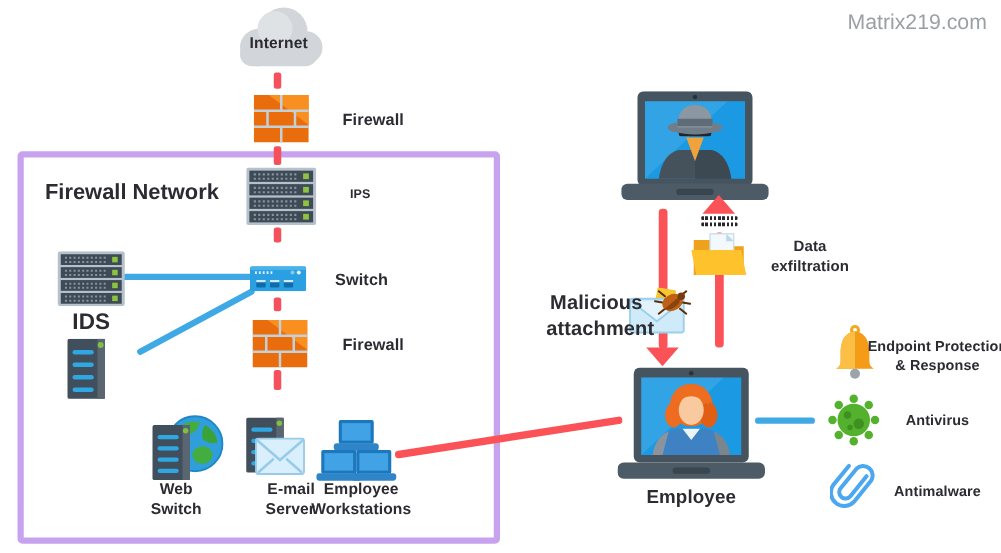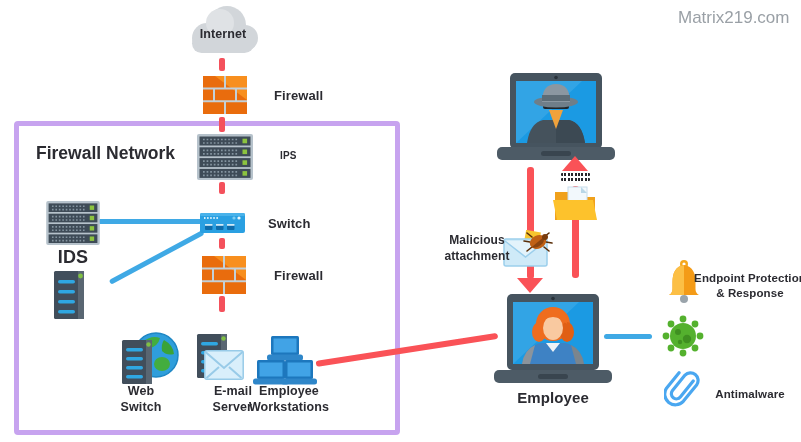--- a/index.html
+++ b/index.html
@@ -269,22 +269,24 @@
         <line x1="6" y1="-5" x2="11" y2="-9"></line>
           <line x1="8" y1="0" x2="14" y2="1"></line>
           <line x1="6" y1="5" x2="11" y2="9"></line>
       </g>
       <ellipse rx="8.5" ry="6.5" fill="#c06014" transform="rotate(-25)"></ellipse>
       <path d="M-8,2 a8.5,6.5 0 0 0 15,-4 z" fill="#8a4410" transform="rotate(-25)"></path>
       <circle cx="7" cy="-5" r="3" fill="#7a3c0c"></circle>
     </g>
   </svg>
 
-  <div class="lbl" style="left:437px; top:233px; width:80px; font-size:12px;">Malicious
+  <div class="lbl" style="left:437px; top:233px; width:80px; font-size:16px;">Malicious
 attachment</div>
+  <div class="lbl" style="left:606px; top:190px; width:84px; font-size:12px;">Data
+exfiltration</div>
 
   <svg class="abs" style="left:494px; top:294px;" width="118" height="90" viewBox="0 0 118 90">
     <rect x="13" y="0" width="92" height="76" rx="5" fill="#46545f"></rect>
     <circle cx="59" cy="4.5" r="1.8" fill="#28323a"></circle>
     <rect x="19" y="8" width="80" height="62" fill="#1b9ae3"></rect>
     <polygon points="19,70 19,8 85,8" fill="#ffffff" opacity="0.10"></polygon>
     <circle cx="59" cy="30" r="17" fill="#ee6c1f"></circle>
     <ellipse cx="45" cy="38" rx="7" ry="10" fill="#ee6c1f"></ellipse>
     <ellipse cx="73" cy="38" rx="7" ry="10" fill="#e05f14"></ellipse>
     <ellipse cx="59" cy="34" rx="10" ry="12" fill="#f9c9a0"></ellipse>
@@ -319,19 +321,20 @@
         <circle cx="9" cy="9" r="3.4"></circle>
         <circle cx="21" cy="4" r="3.4"></circle>
         <circle cx="33" cy="9" r="3.4"></circle>
     </g>
     <g fill="#3f9021">
       <circle cx="16" cy="17" r="3"></circle>
         <circle cx="25" cy="24" r="4.2"></circle>
         <circle cx="18" cy="27" r="2.2"></circle>
     </g>
   </svg>
+  <div class="lbl" style="left:698px; top:330px; width:104px; font-size:11.5px;">Antivirus</div>
 
   <svg class="abs" style="left:664px; top:368px;" width="40" height="42" viewBox="0 0 40 42">
     <path d="M30,14 L15.5,28.5 a5,5 0 0 1 -7.1,-7.1 L22.5,7.3 a7.6,7.6 0 0 1 10.7,10.7 L18,33.2 a10.7,10.7 0 0 1 -15.1,-15.1 L16.8,4.3" fill="none" stroke="#4aa7f0" stroke-width="3.2" stroke-linecap="round" stroke-linejoin="round" transform="rotate(-6 20 21)"></path>
   </svg>
   <div class="lbl" style="left:694px; top:387px; width:112px; font-size:11.5px;">Antimalware</div>
 
 </div>
 
 </body></html>

